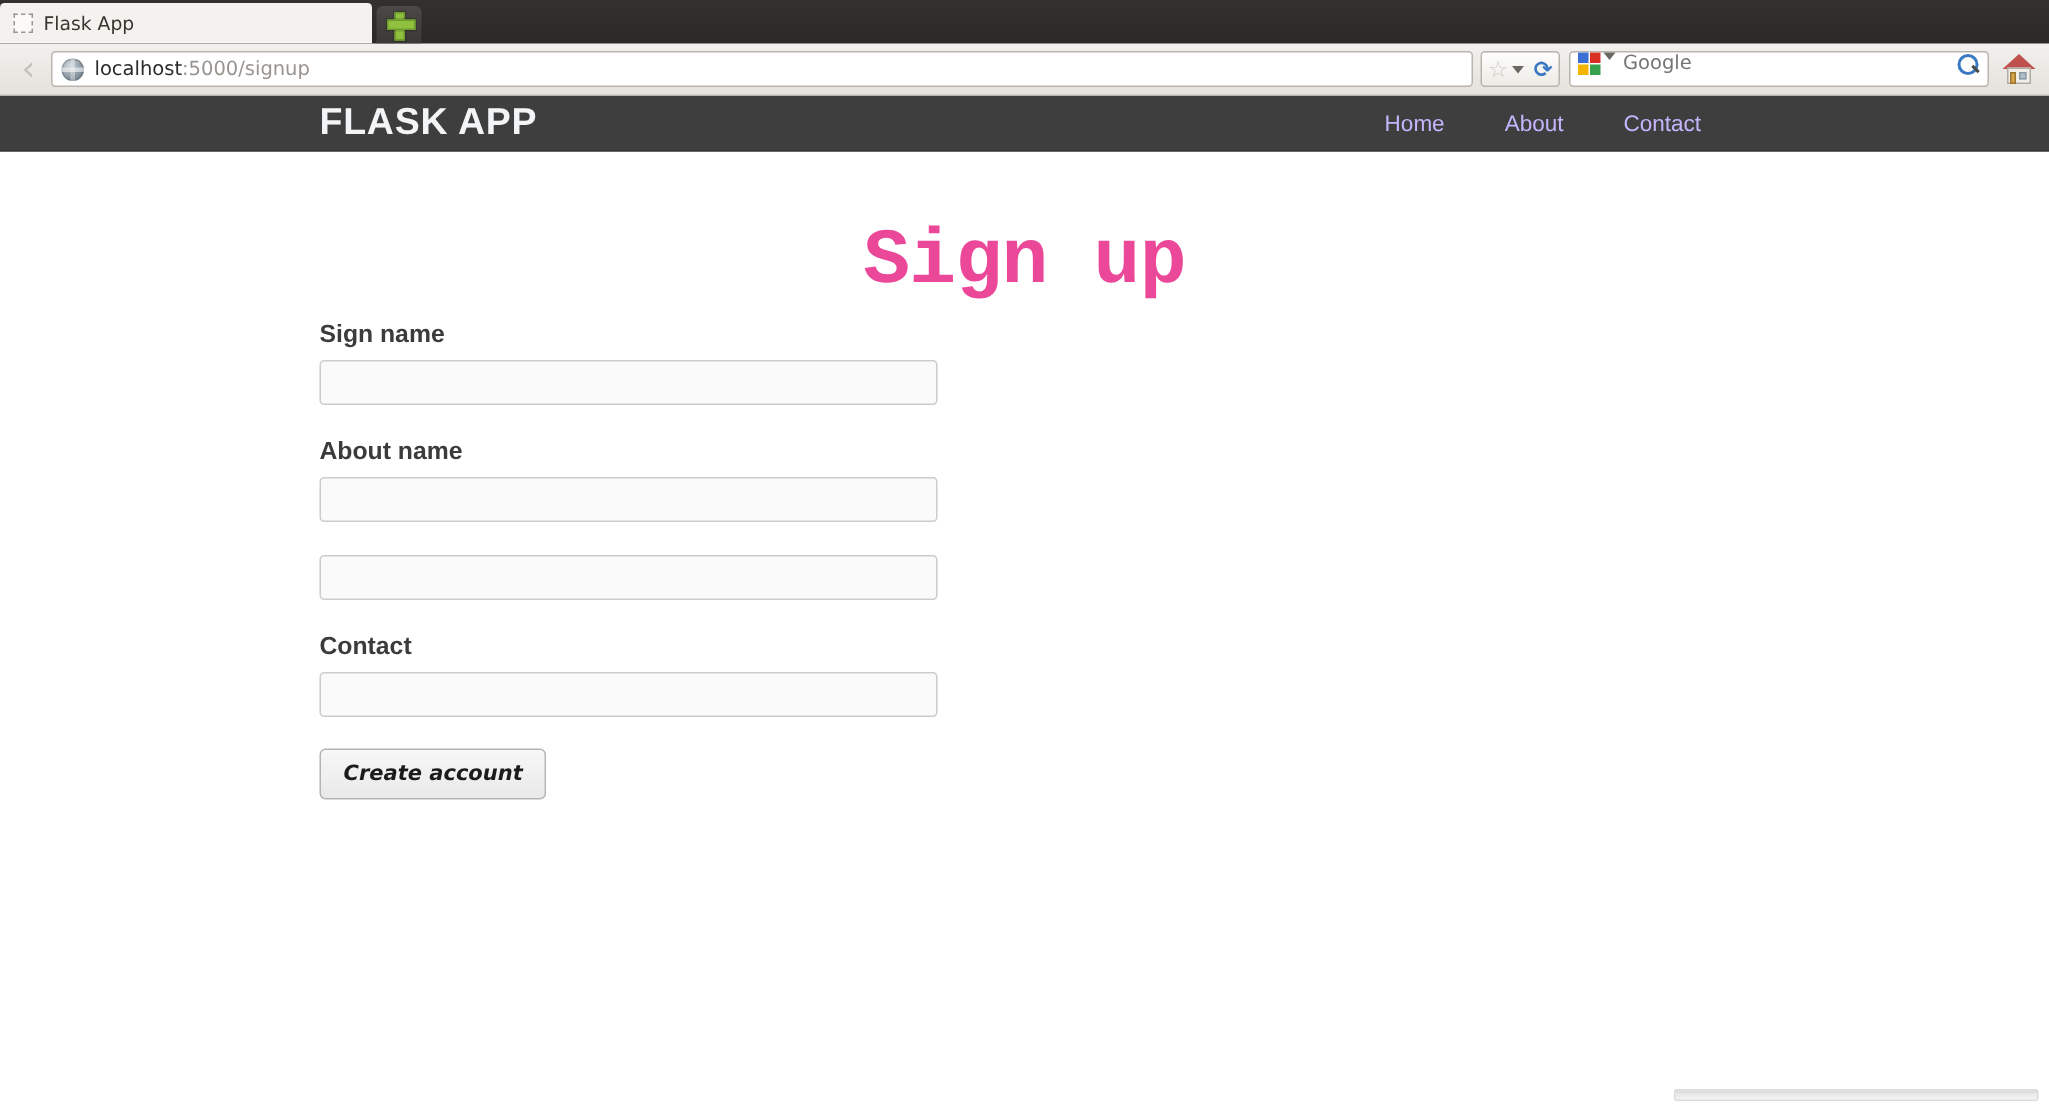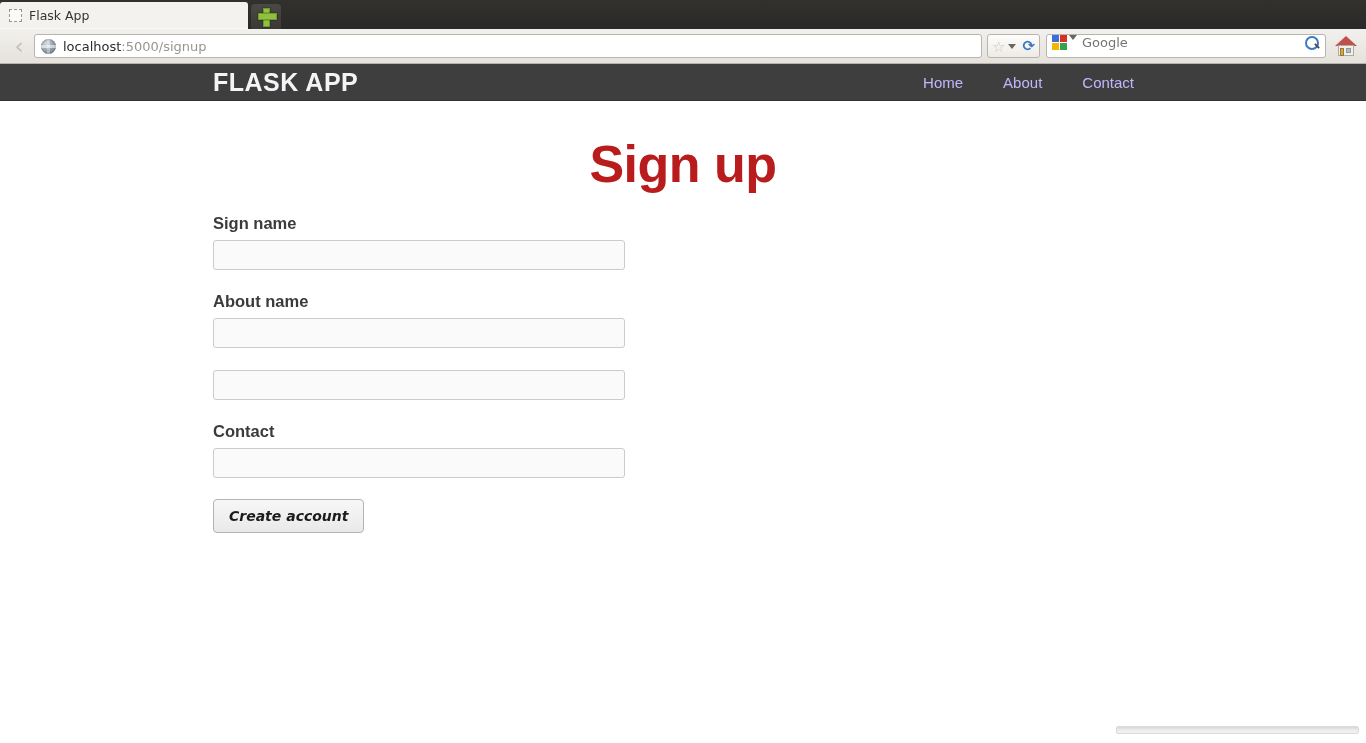--- a/index.html
+++ b/index.html
@@ -329,26 +329,26 @@
     text-decoration: none;
     font-size: 15px;
     padding: 0 20px;
     font-family: "Liberation Sans", sans-serif;
   }
 
   .page-title {
     text-align: center;
     font-size: 52px;
     font-weight: bold;
-    color: #b91c1c;
+    color: #ec4899;
     margin: 0;
-    padding-top: 35px;
+    padding-top: 45px;
     letter-spacing: -0.5px;
     line-height: 1.1;
-    font-family: Liberation Sans, sans-serif;
+    font-family: Liberation Mono, monospace;
   }
 
   .signup-form {
     position: absolute;
     left: 213px;
     top: 150px;
     width: 412px;
   }
 
   .field-label {

